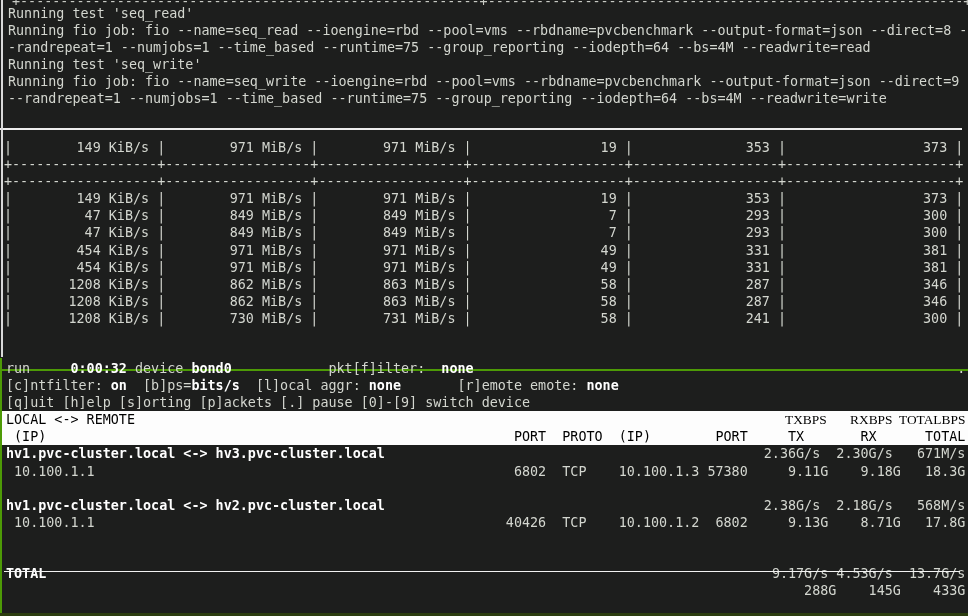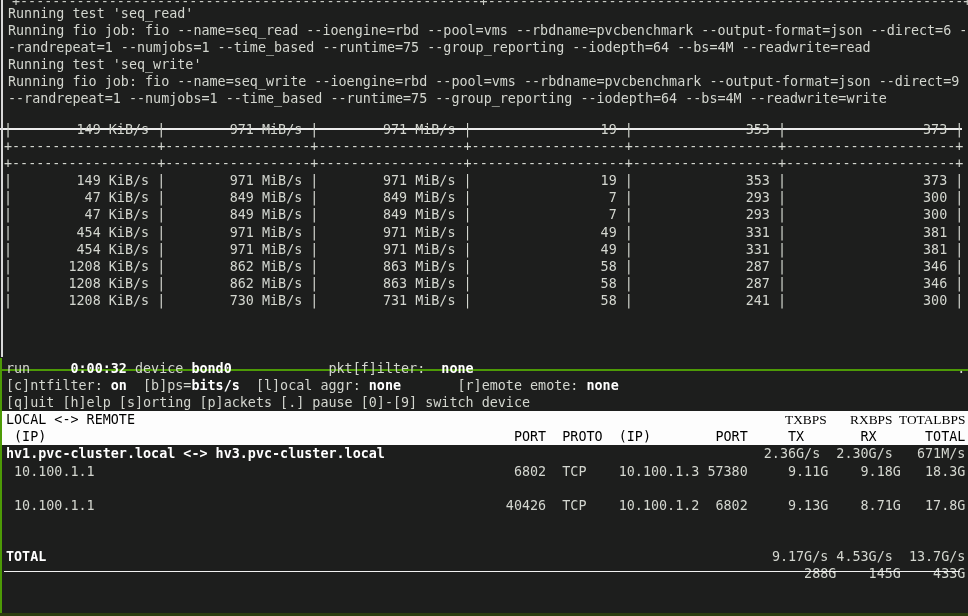--- a/index.html
+++ b/index.html
@@ -3,41 +3,41 @@
 <meta charset="utf-8">
 <style>
   html,body{margin:0;padding:0;overflow:hidden;background:#1d1e1d;}
   .terminal{position:relative;width:968px;height:616px;overflow:hidden;background:#1d1e1d;
     font-family:"DejaVu Sans Mono",monospace;font-size:13.4px;line-height:17.1px;color:#d3d6cf;}
   .term-line{white-space:pre;height:17.1px;position:relative;}
   .b{font-weight:bold;color:#ffffff;}
   .right{position:absolute;right:0;top:0;white-space:pre;}
   .fio-log{position:absolute;left:8px;top:5px;width:119ch;}
   .top-sliver{position:absolute;left:4px;top:-12px;white-space:pre;color:#c8cac4;}
-  .fio-table{position:absolute;left:4px;top:121px;width:119ch;}
+  .fio-table{position:absolute;left:4px;top:139px;width:119ch;}
   .netmon{position:absolute;left:6px;top:360px;width:119ch;}
   .inv{background:#fdfdfd;color:#000;margin:0 -8px 0 -4px;padding-left:4px;}
   .inv .right{right:8px;font-family:Liberation Serif, serif;}
   .vb-white{position:absolute;left:1px;top:0;width:2px;height:357px;background:#d9d9d9;}
   .hr-white{position:absolute;left:0;top:128px;width:962px;height:2px;background:#ededed;}
   .hr-green{position:absolute;left:0;top:369px;width:968px;height:2px;background:#4d9a06;}
   .vb-green{position:absolute;left:0;top:358px;width:2px;height:258px;background:#4d9a06;}
   .hr-bottom{position:absolute;left:0;top:613px;width:968px;height:3px;background:#2c3d10;}
   .total-rule{position:absolute;left:4px;top:571px;width:956px;height:1px;background:#f2f2f2;}
 </style>
 </head>
 <body>
 
 <div class="terminal">
 
   <div>
     <div class="fio-log">
       <div class="top-sliver">+---------------------------------------------------------+-----------------------------------------------------------+</div>
       <div class="term-line">Running test 'seq_read'</div>
-      <div class="term-line">Running fio job: fio --name=seq_read --ioengine=rbd --pool=vms --rbdname=pvcbenchmark --output-format=json --direct=6 -</div>
+      <div class="term-line">Running fio job: fio --name=seq_read --ioengine=rbd --pool=vms --rbdname=pvcbenchmark --output-format=json --direct=8 -</div>
       <div class="term-line">-randrepeat=1 --numjobs=1 --time_based --runtime=75 --group_reporting --iodepth=64 --bs=4M --readwrite=read</div>
       <div class="term-line">Running test 'seq_write'</div>
       <div class="term-line">Running fio job: fio --name=seq_write --ioengine=rbd --pool=vms --rbdname=pvcbenchmark --output-format=json --direct=9</div>
       <div class="term-line">--randrepeat=1 --numjobs=1 --time_based --runtime=75 --group_reporting --iodepth=64 --bs=4M --readwrite=write</div>
     </div>
 
     <div class="hr-white"></div>
 
     <div class="fio-table">
         <div class="term-line">|        149 KiB/s |        971 MiB/s |        971 MiB/s |                19 |              353 |                 373 |</div>
@@ -63,20 +63,21 @@
     <div class="term-line"><span>run     </span><span class="b">0:00:32</span><span> device </span><span class="b">bond0</span><span>            pkt[f]ilter:  </span><span class="b">none</span><span class="right">.</span></div>
     <div class="term-line"><span>[c]ntfilter: </span><span class="b">on</span><span>  [b]ps=</span><span class="b">bits/s</span><span>  [l]ocal aggr: </span><span class="b">none</span><span>       [r]emote emote: </span><span class="b">none</span></div>
     <div class="term-line">[q]uit [h]elp [s]orting [p]ackets [.] pause [0]-[9] switch device</div>
 
     <div class="term-line inv"><span>LOCAL &lt;-&gt; REMOTE</span><span class="right">TXBPS       RXBPS  TOTALBPS</span></div>
     <div class="term-line inv"> (IP)                                                          PORT  PROTO  (IP)        PORT     TX       RX      TOTAL</div>
 
     <div class="term-line"><span class="b">hv1.pvc-cluster.local &lt;-&gt; hv3.pvc-cluster.local</span><span class="right">2.36G/s  2.30G/s   671M/s</span></div>
     <div class="term-line"> 10.100.1.1                                                    6802  TCP    10.100.1.3 57380     9.11G    9.18G   18.3G</div>
     <div class="term-line"></div>
+    <div class="term-line"><span class="b">hv1.pvc-cluster.local &lt;-&gt; hv2.pvc-cluster.local</span><span class="right">2.38G/s  2.18G/s   568M/s</span></div>
     <div class="term-line"> 10.100.1.1                                                   40426  TCP    10.100.1.2  6802     9.13G    8.71G   17.8G</div>
     <div class="term-line"></div>
     <div class="term-line"></div>
     <div class="term-line"><span class="b">TOTAL</span><span class="right">9.17G/s 4.53G/s  13.7G/s</span></div>
     <div class="term-line"><span class="right">288G    145G    433G</span></div>
   </div>
 
   <div class="total-rule"></div>
 </div>
 

